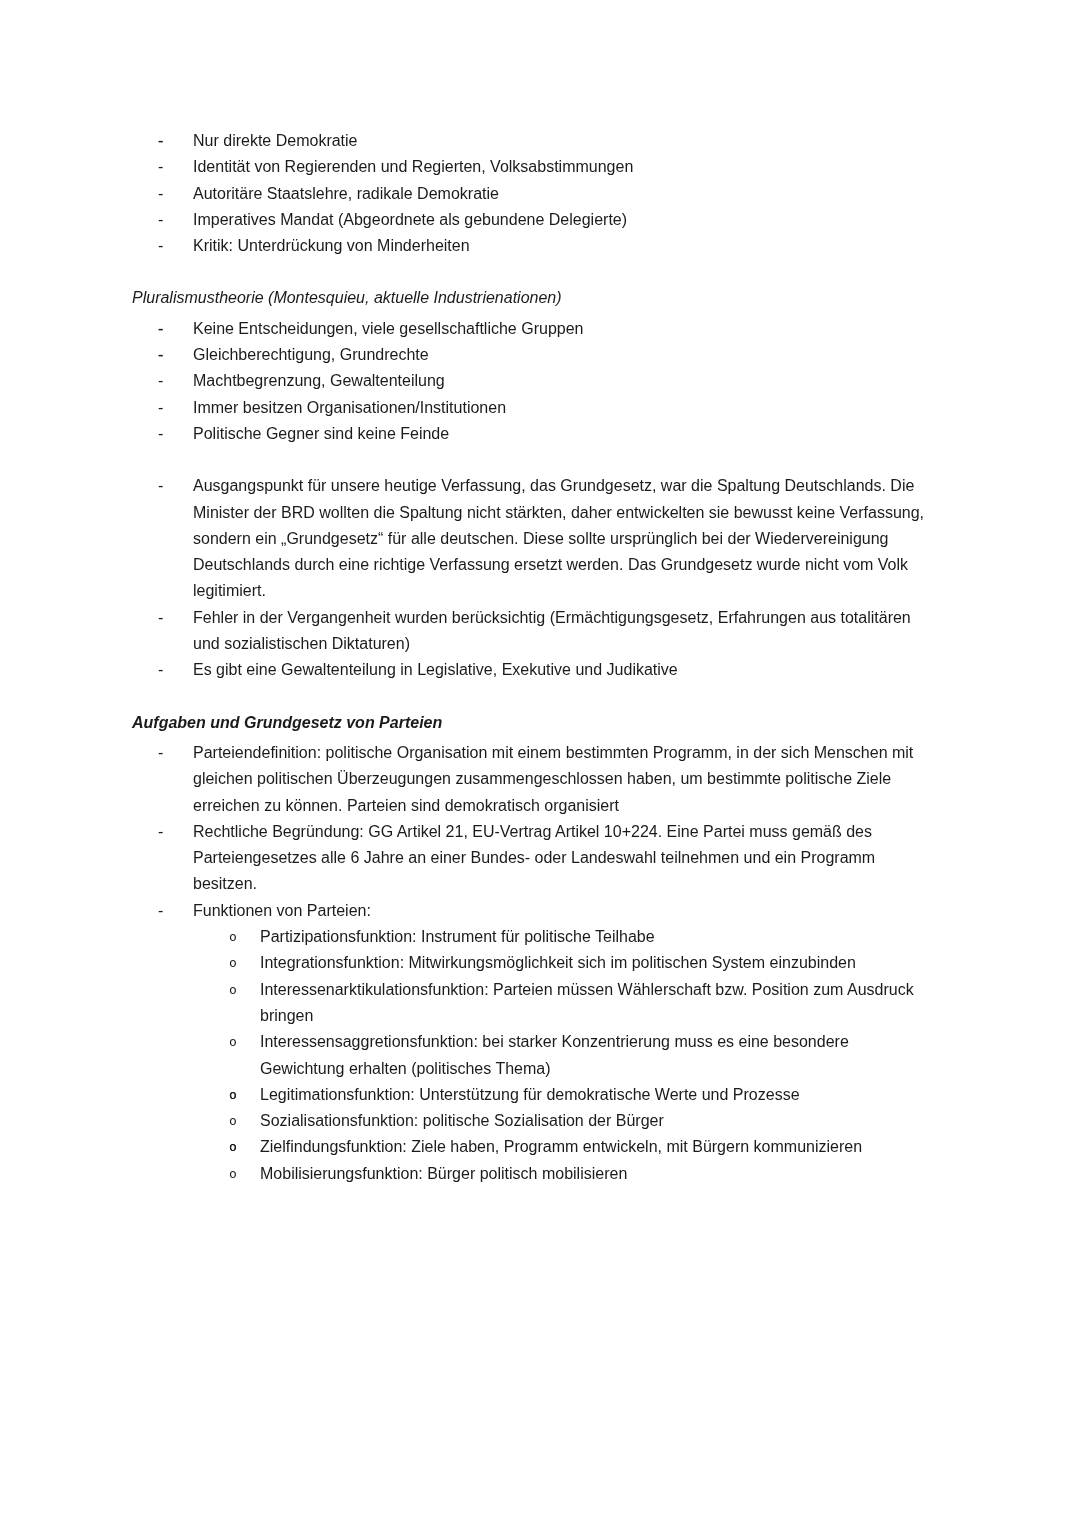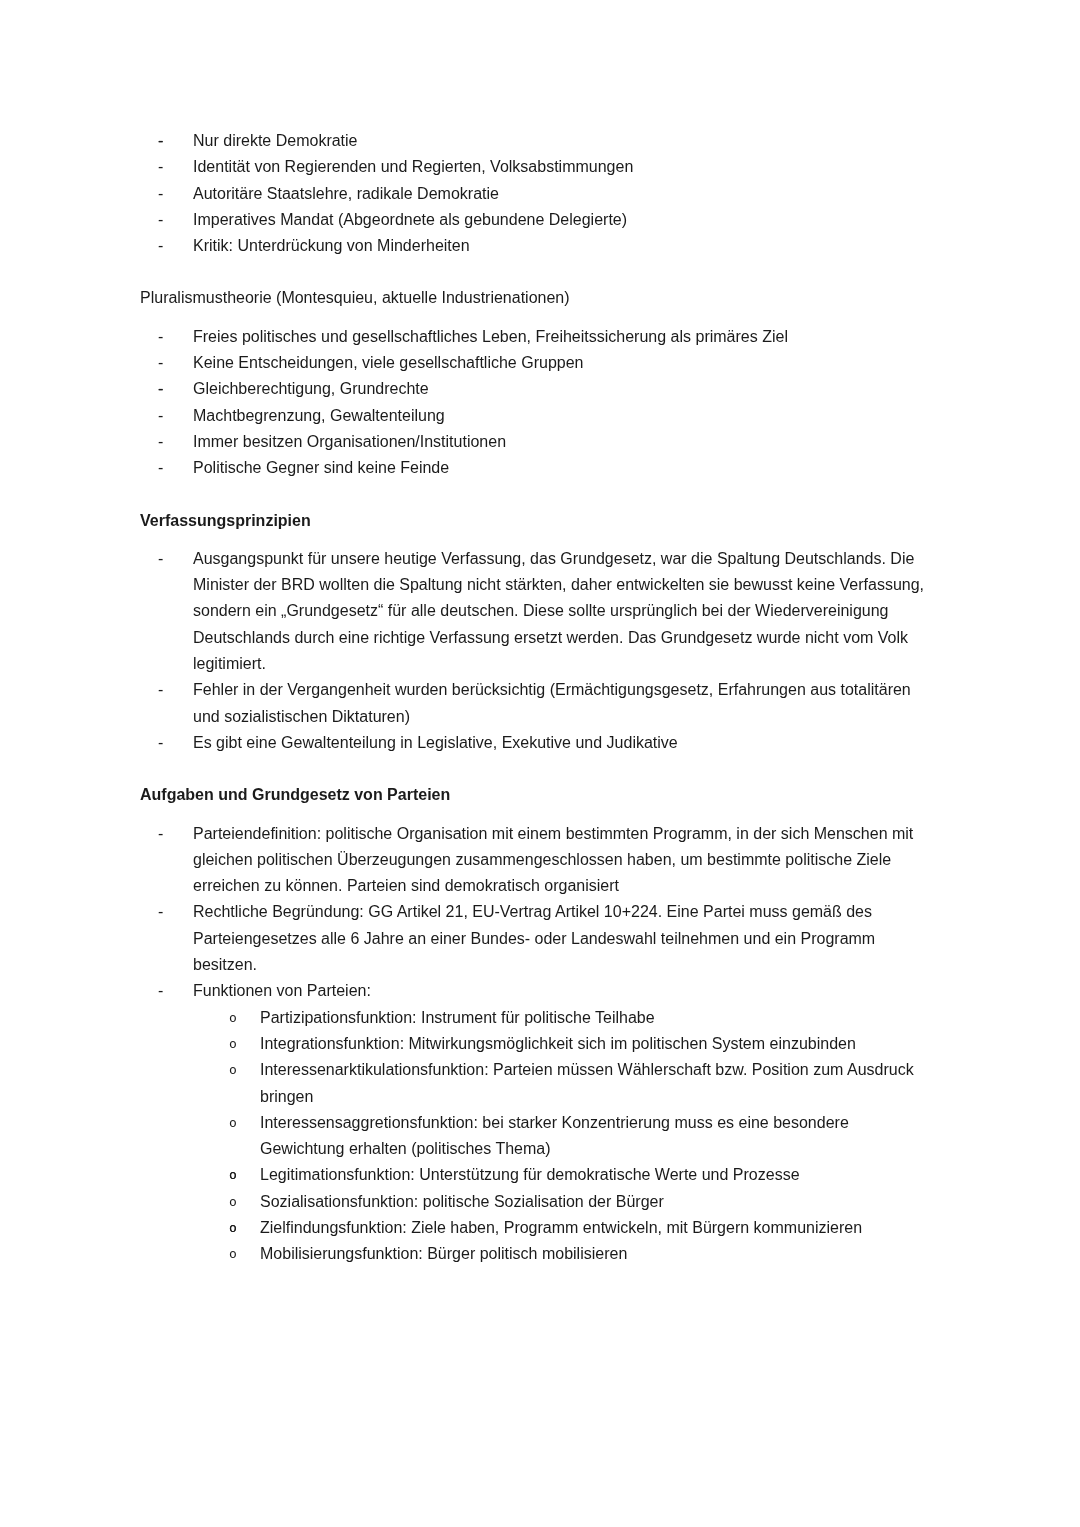--- a/index.html
+++ b/index.html
@@ -8,21 +8,21 @@
     background:#ffffff;
     font-family:"Liberation Sans",sans-serif;
     font-size:16px;line-height:26.3px;color:#1b1b1b;
   }
   .page{
     box-sizing:border-box;
     width:1080px;height:1527px;
     padding:128px 148px 0 128px;
   }
   .section{margin:0 0 26px 0;}
-  .heading{margin:12px;}
+  .heading{margin:4px;font-style:italic;}
   .heading.bold{font-weight:bold;}
   .li1{position:relative;padding-left:65px;max-width:810px;}
   .li1 > .mk{position:absolute;left:30px;top:0;}
   .li2{position:relative;padding-left:132px;max-width:772px;}
   .li2 > .mk{
     position:absolute;left:101px;top:0;
     font-family:"DejaVu Sans Mono",monospace;
     font-size:13px;
   }
   .u{text-underline-offset:2px;}
@@ -55,21 +55,20 @@
     <div class="li1">
       <span class="mk">-</span>
       <span><span></span><span class="u">Kritik</span><span>: Unterdrückung von Minderheiten</span></span>
     </div>
   </div>
 
   <div class="section">
     <p class="heading">Pluralismustheorie (Montesquieu, aktuelle Industrienationen)</p>
     <div class="li1">
       <span class="mk">-</span>
-      <span>Freies politisches und gesellschaftliches Leben, Freiheitssicherung als primäres Ziel</span>
     </div>
     <div class="li1">
       <span class="mk">-</span>
       <span>Keine Entscheidungen, viele gesellschaftliche Gruppen</span>
     </div>
     <div class="li1">
       <span class="mk">-</span>
     </div>
     <div class="li1">
       <span class="mk">-</span>
@@ -83,21 +82,20 @@
       <span class="mk">-</span>
       <span>Immer besitzen Organisationen/Institutionen</span>
     </div>
     <div class="li1">
       <span class="mk">-</span>
       <span>Politische Gegner sind keine Feinde</span>
     </div>
   </div>
 
   <div class="section">
-    <p class="heading bold">Verfassungsprinzipien</p>
     <div class="li1">
       <span class="mk">-</span>
       <span><span>Ausgangspunkt für unsere heutige Verfassung, das Grundgesetz, war die Spaltung Deutschlands. Die Minister der BRD wollten die Spaltung nicht stärkten, daher entwickelten sie bewusst keine Verfassung, sondern ein „Grundgesetz“ für alle deutschen. Diese sollte ursprünglich bei der Wiedervereinigung Deutschlands durch eine richtige Verfassung ersetzt werden. Das Grundgesetz wurde </span><span class="u">nicht</span><span> vom Volk legitimiert.</span></span>
     </div>
     <div class="li1">
       <span class="mk">-</span>
       <span>Fehler in der Vergangenheit wurden berücksichtig (Ermächtigungsgesetz, Erfahrungen aus totalitären und sozialistischen Diktaturen)</span>
     </div>
     <div class="li1">
       <span class="mk">-</span>

